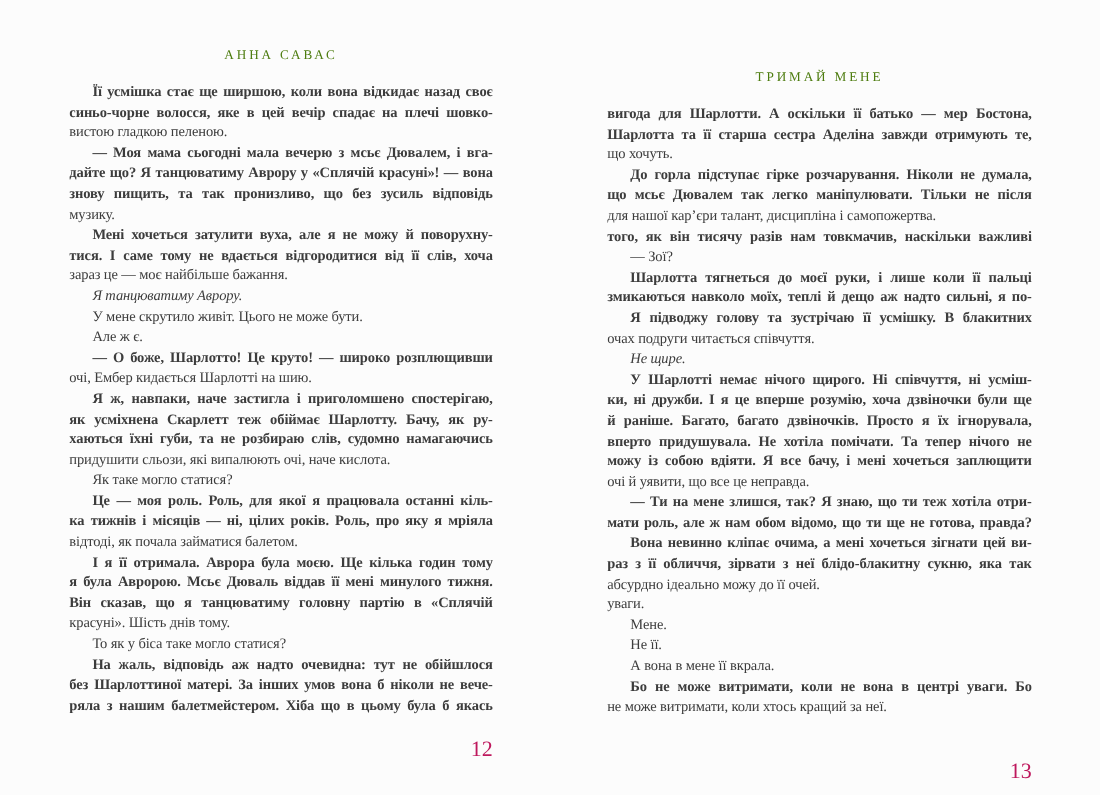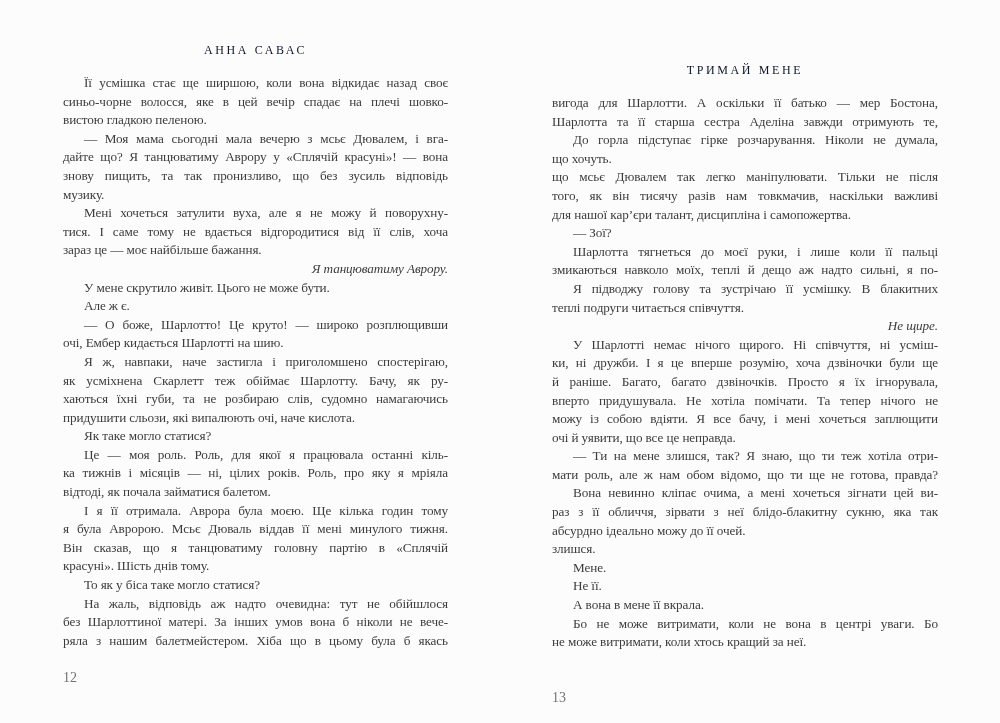--- a/index.html
+++ b/index.html
@@ -23,52 +23,53 @@
   #page-left  { left: 63px;  width: 385px; }
   #page-right { left: 552px; width: 386px; margin-top: 20px; }
   .running-header {
     position: absolute;
     top: 43px;
     left: 0;
     width: 100%;
     text-align: center;
     font-size: 12px;
     letter-spacing: 2.6px;
-    color: #0f172a;
+    color: #4d7c0f;
     white-space: nowrap;
   }
   .text-block {
     position: absolute;
     top: 74px;
     left: 0;
     right: 0;
   }
   .line {
     height: 18.6px;
     line-height: 18.6px;
     font-size: 13.2px;
     letter-spacing: -0.1px;
     white-space: nowrap;
     overflow: hidden;
     text-align: left;
   }
   .line.just {
     text-align: justify;
     text-align-last: justify;
+    font-weight: bold;
   }
   .line.ind { text-indent: 21px; }
-  .line.ital, .italic { font-style: italic; text-align: right; }
+  .line.ital, .italic { font-style: italic; }
   .page-number {
     position: absolute;
     top: 670px;
     left: 0;
     width: 100%;
-    text-align: left;
-    font-size: 14px;
-    color: #737373;
+    text-align: right;
+    font-size: 20px;
+    color: #be185d;
   }
 </style>
 </head>
 <body>
 
 <div class="page" id="page-left">
   <div class="running-header">АННА САВАС</div>
   <div class="text-block">
       <div class="line just ind"><span>Її усмішка стає ще ширшою, коли вона відкидає назад своє</span></div>
       <div class="line just"><span>синьо-чорне волосся, яке в цей вечір спадає на плечі шовко-</span></div>
@@ -103,43 +104,43 @@
       <div class="line just"><span>ряла з нашим балетмейстером. Хіба що в цьому була б якась</span></div>
     </div>
   <div class="page-number">12</div>
 </div>
 
 <div class="page" id="page-right">
   <div class="running-header">ТРИМАЙ МЕНЕ</div>
   <div class="text-block">
       <div class="line just"><span>вигода для Шарлотти. А оскільки її батько — мер Бостона,</span></div>
       <div class="line just"><span>Шарлотта та її старша сестра Аделіна завжди отримують те,</span></div>
+      <div class="line"><span>що хочуть.</span></div>
       <div class="line just ind"><span>До горла підступає гірке розчарування. Ніколи не думала,</span></div>
-      <div class="line"><span>що хочуть.</span></div>
       <div class="line just"><span>що мсьє Дювалем так легко маніпулювати. Тільки не після</span></div>
+      <div class="line"><span>для нашої кар’єри талант, дисципліна і самопожертва.</span></div>
       <div class="line just"><span>того, як він тисячу разів нам товкмачив, наскільки важливі</span></div>
-      <div class="line"><span>для нашої кар’єри талант, дисципліна і самопожертва.</span></div>
       <div class="line ind"><span>— Зої?</span></div>
       <div class="line just ind"><span>Шарлотта тягнеться до моєї руки, і лише коли її пальці</span></div>
       <div class="line just"><span>змикаються навколо моїх, теплі й дещо аж надто сильні, я по-</span></div>
       <div class="line just ind"><span>Я підводжу голову та зустрічаю її усмішку. В блакитних</span></div>
-      <div class="line"><span>теплі подруги читається співчуття.</span></div>
+      <div class="line"><span>очах подруги читається співчуття.</span></div>
       <div class="line ind ital"><span>Не щире.</span></div>
       <div class="line just ind"><span>У Шарлотті немає нічого щирого. Ні співчуття, ні усміш-</span></div>
       <div class="line just"><span>ки, ні дружби. І я це вперше розумію, хоча дзвіночки були ще</span></div>
       <div class="line just"><span>й раніше. Багато, багато дзвіночків. Просто я їх ігнорувала,</span></div>
       <div class="line just"><span>вперто придушувала. Не хотіла помічати. Та тепер нічого не</span></div>
       <div class="line just"><span>можу із собою вдіяти. Я все бачу, і мені хочеться заплющити</span></div>
       <div class="line"><span>очі й уявити, що все це неправда.</span></div>
       <div class="line just ind"><span>— Ти на мене злишся, так? Я знаю, що ти теж хотіла отри-</span></div>
       <div class="line just"><span>мати роль, але ж нам обом відомо, що ти ще не готова, правда?</span></div>
       <div class="line just ind"><span>Вона невинно кліпає очима, а мені хочеться зігнати цей ви-</span></div>
       <div class="line just"><span>раз з її обличчя, зірвати з неї блідо-блакитну сукню, яка так</span></div>
       <div class="line"><span>абсурдно ідеально можу до її очей.</span></div>
-      <div class="line"><span>злишся.</span></div>
+      <div class="line"><span>уваги.</span></div>
       <div class="line ind"><span>Мене.</span></div>
       <div class="line ind"><span>Не її.</span></div>
       <div class="line ind"><span>А вона в мене її вкрала.</span></div>
       <div class="line just ind"><span>Бо не може витримати, коли не вона в центрі уваги. Бо</span></div>
       <div class="line"><span>не може витримати, коли хтось кращий за неї.</span></div>
     </div>
   <div class="page-number">13</div>
 </div>
 
 </body></html>

